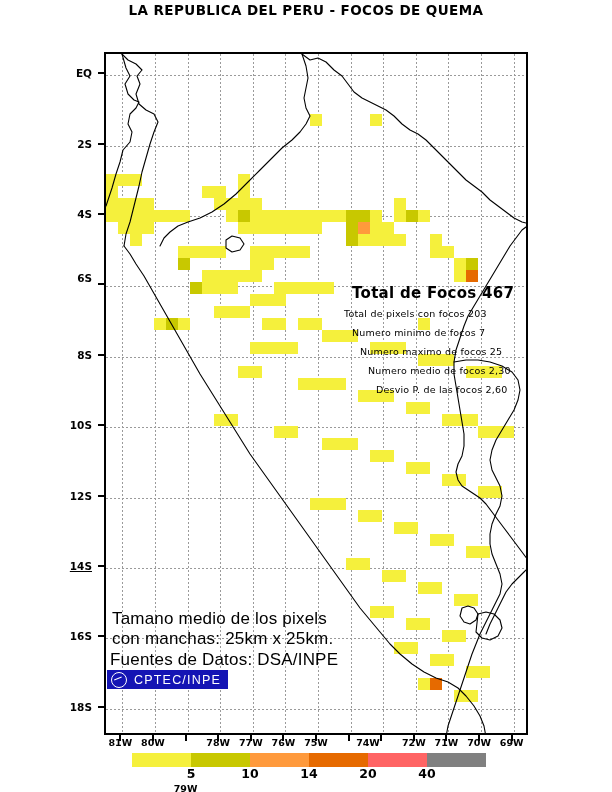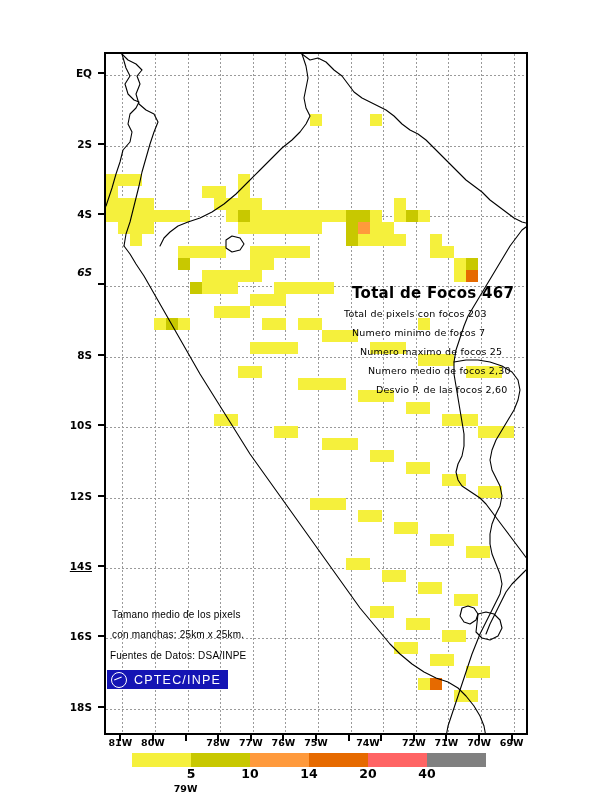--- a/index.html
+++ b/index.html
@@ -35,21 +35,21 @@
           font-size:10.5px;font-weight:bold;font-family:"DejaVu Sans",sans-serif;color:#000;}
   .tick-y{position:absolute;left:98px;width:6px;height:2px;background:#000;}
   .axis-x{position:absolute;text-align:center;width:34px;
           font-size:9.5px;font-weight:bold;font-family:"DejaVu Sans",sans-serif;color:#000;}
   .tick-x{position:absolute;top:735px;width:2px;height:6px;background:#000;}
   .stats-title{position:absolute;left:352px;top:284px;font-size:15px;font-weight:bold;
                letter-spacing:0.3px;white-space:nowrap;}
   .stats-line{position:absolute;font-size:9.5px;white-space:nowrap;letter-spacing:0.2px;}
 
   
-  .note{position:absolute;font-size:10px;color:#000;
+  .note{position:absolute;font-size:17px;color:#000;
         font-family:"Liberation Sans",sans-serif;white-space:nowrap;letter-spacing:0.2px;}
 
   
   .logo{position:absolute;left:107px;top:670px;height:19px;background:#1414b4;
         display:flex;align-items:center;padding:0 7px 0 4px;}
   .logo-mark{width:14px;height:14px;border:1.4px solid #ffffff;border-radius:50%;
              position:relative;flex:0 0 auto;}
   .logo-mark:after{content:"";position:absolute;left:2px;top:5.5px;width:8px;height:1.4px;
                    background:#ffffff;transform:rotate(-22deg);}
   .logo-text{color:#ffffff;font-size:12.5px;letter-spacing:1.2px;margin-left:7px;
@@ -59,30 +59,31 @@
   .legend{position:absolute;left:132px;top:753px;height:14px;display:flex;}
   .legend-swatch{width:59px;height:14px;}
   .legend-ticklabels{position:absolute;top:766px;left:0;width:612px;height:16px;}
   .legend-tick{position:absolute;font-size:12.5px;font-weight:bold;color:#000;
                text-align:center;width:30px;font-family:"DejaVu Sans",sans-serif;}
 </style>
 </head>
 <body>
 
 <div class="title-block">
+  <div class="title-line t1">LA REPUBLICA DEL PERU - FOCOS DE QUEMA</div>
 </div>
 
 <div id="y-axis">
     <div class="axis-y" style="left: 62px; top: 67.1237px;">EQ</div>
     <div class="tick-y" style="top: 72.1237px;"></div>
     <div class="axis-y" style="left: 62px; top: 137.536px;">2S</div>
     <div class="tick-y" style="top: 142.536px;"></div>
     <div class="axis-y" style="left: 62px; top: 207.948px;">4S</div>
     <div class="tick-y" style="top: 212.948px;"></div>
-    <div class="axis-y" style="left: 62px; top: 266px; font-style: italic;">6S</div>
+    <div class="axis-y" style="left: 62px; top: 272px;">6S</div>
     <div class="tick-y" style="top: 283.361px;"></div>
     <div class="axis-y" style="left: 62px; top: 348.773px;">8S</div>
     <div class="tick-y" style="top: 353.773px;"></div>
     <div class="axis-y" style="left: 62px; top: 419.186px;">10S</div>
     <div class="tick-y" style="top: 424.186px;"></div>
     <div class="axis-y" style="left: 62px; top: 489.598px;">12S</div>
     <div class="tick-y" style="top: 494.598px;"></div>
     <div class="axis-y" style="left: 62px; top: 560.01px; text-decoration: underline;">14S</div>
     <div class="tick-y" style="top: 565.01px;"></div>
     <div class="axis-y" style="left: 62px; top: 630.423px;">16S</div>

